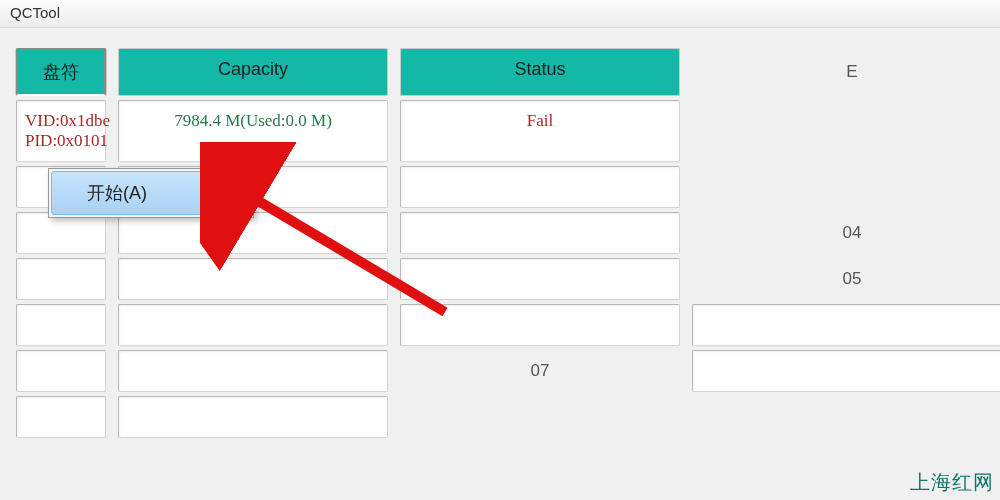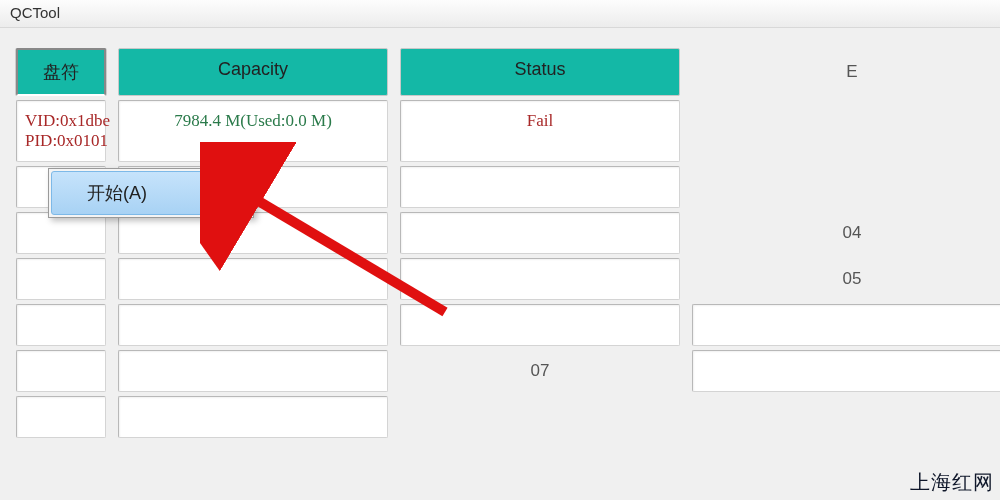--- a/index.html
+++ b/index.html
@@ -100,21 +100,21 @@
       width: 260px;
       height: 180px;
       z-index: 20;
       pointer-events: none;
     }
     .watermark {
       position: absolute;
       right: 6px;
       bottom: 4px;
       font-size: 20px;
-      color: #0f172a;
+      color: #0f766e;
       font-family: "SimSun", serif;
       letter-spacing: 1px;
     }
   </style>
 </head>
 <body>
 
 <div class="title-bar">
   <span>QCTool</span>
 </div>

